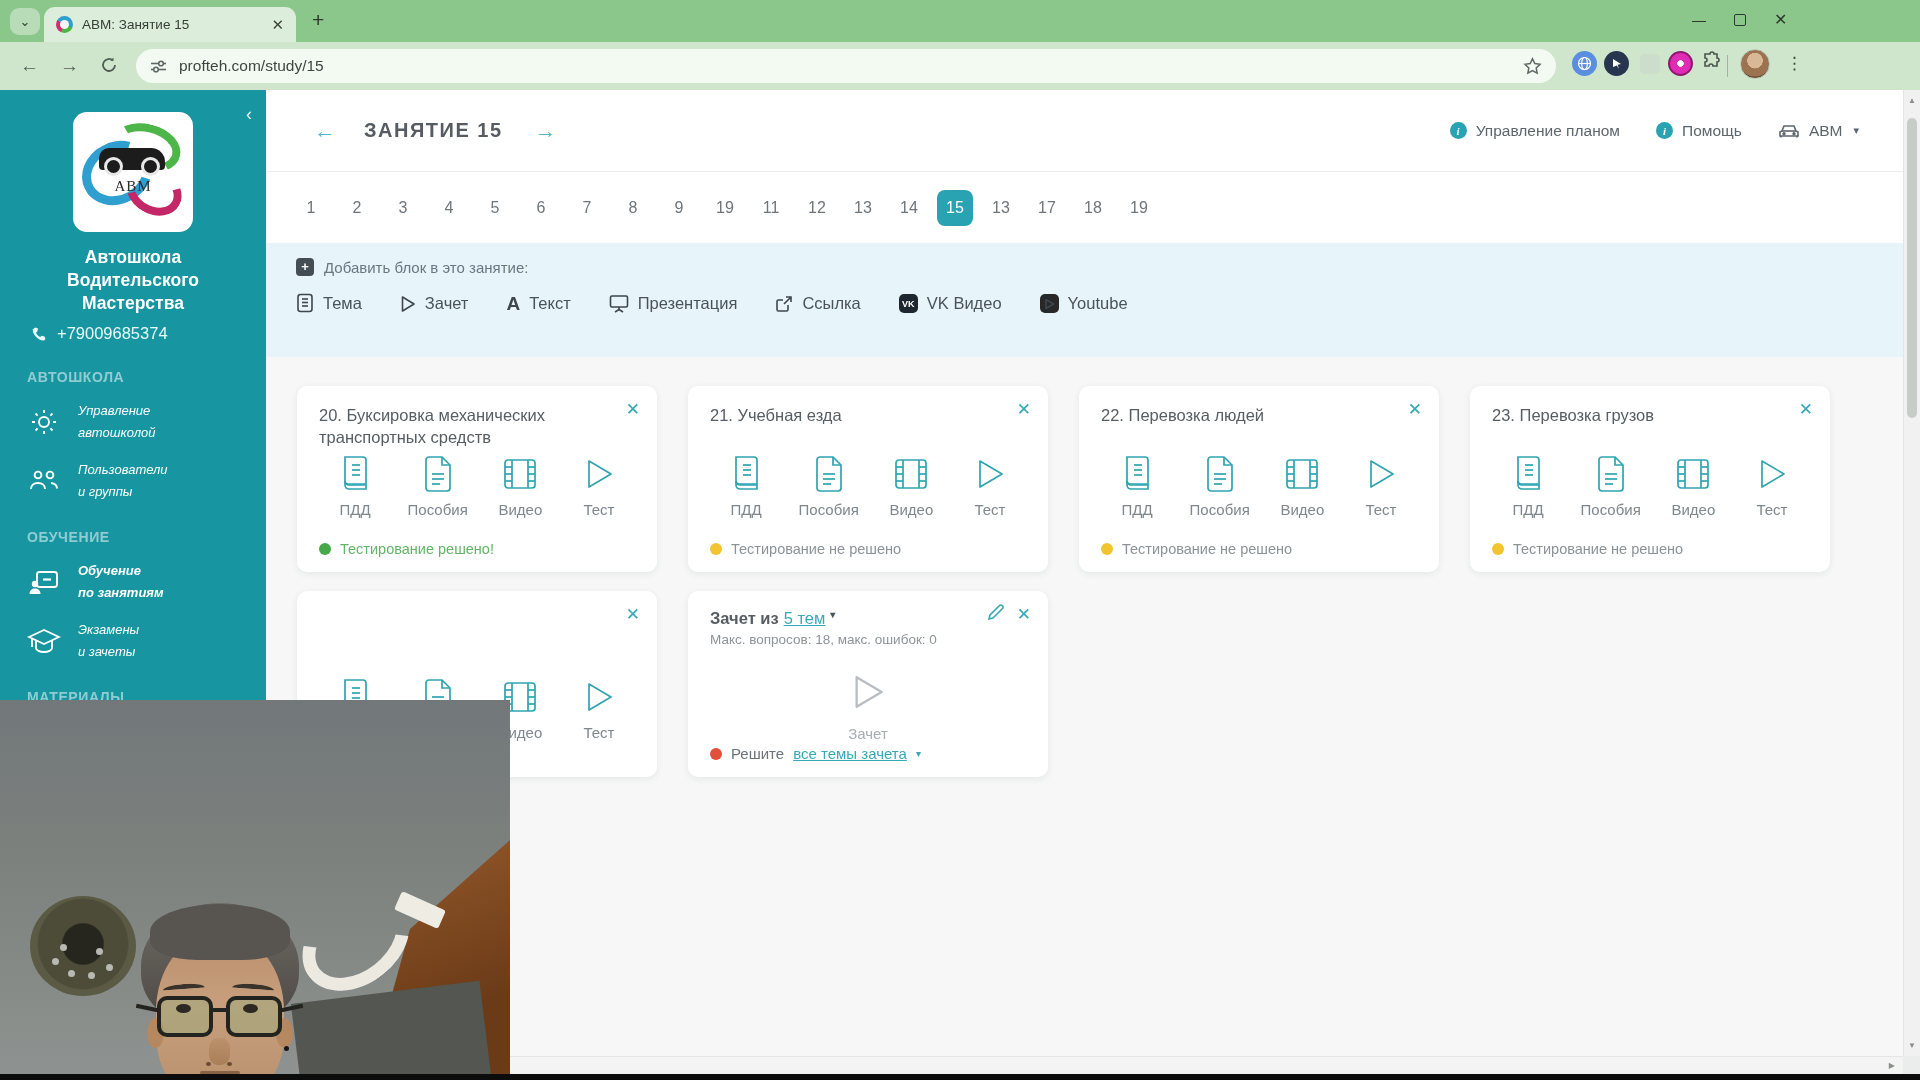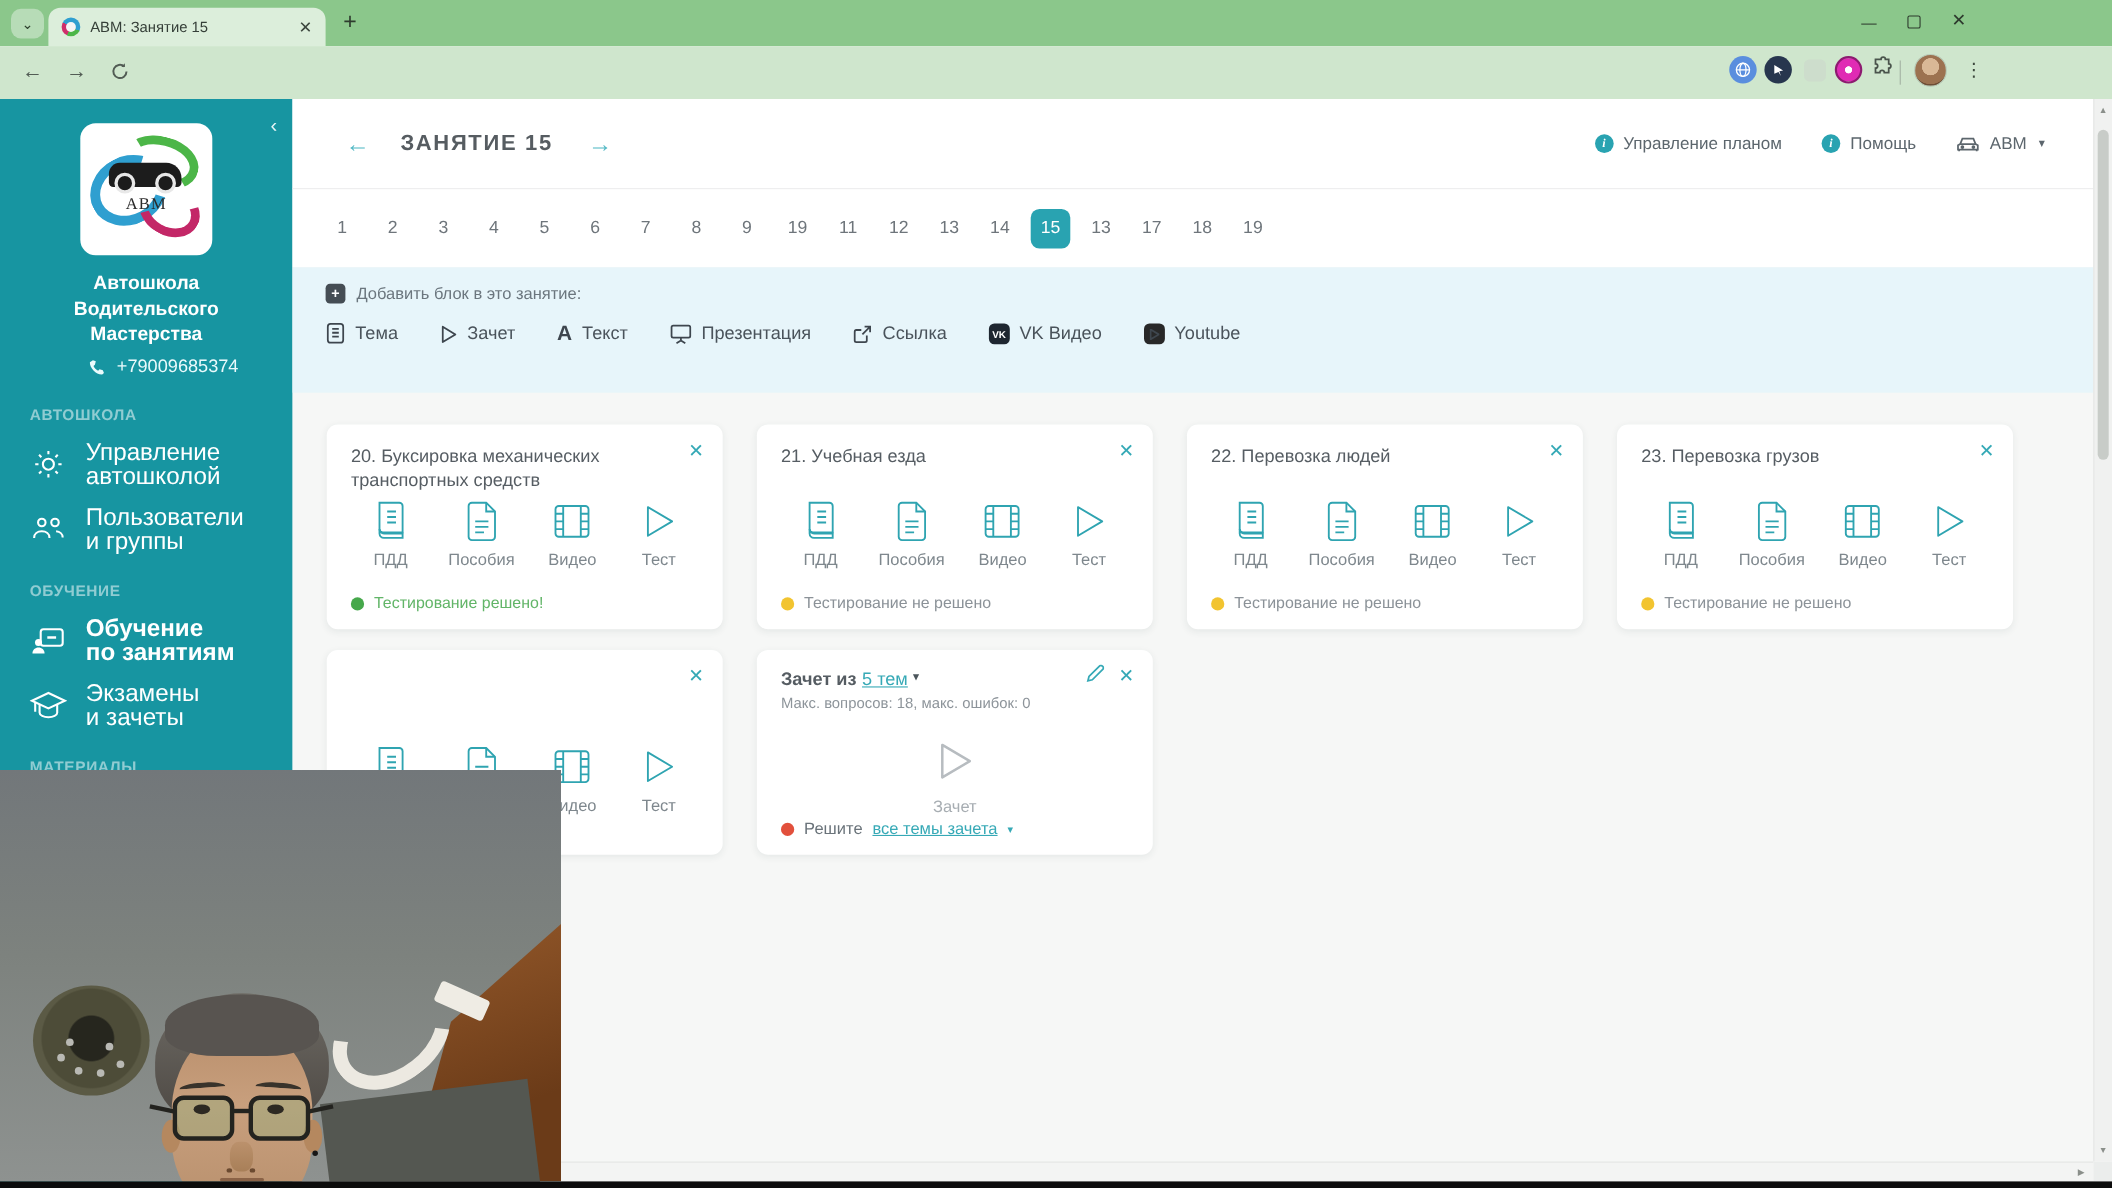--- a/index.html
+++ b/index.html
@@ -52,25 +52,25 @@
   .lg-pink { left:52px; top:56px; width:58px; height:46px; border:8px solid #c32767; transform:rotate(30deg);
     border-top-color:transparent; border-left-color:transparent; }
   .lg-car { position:absolute; left:26px; top:36px; width:66px; height:22px; background:#1c1c1c;
     border-radius:10px 14px 4px 4px; }
   .lg-car::before, .lg-car::after { content:""; position:absolute; bottom:-6px; width:13px; height:13px;
     border-radius:50%; background:#1c1c1c; border:3px solid #e8e8e8; }
   .lg-car::before { left:5px; } .lg-car::after { right:5px; }
   .lg-abm { position:absolute; left:0; right:0; top:66px; text-align:center; font-size:15px; color:#2b2b2b;
     font-family:"Liberation Serif", serif; letter-spacing:1px; }
   .school-name { margin-top:14px; text-align:center; font-size:17.5px; font-weight:700; line-height:23px; white-space:pre-line; }
-  .phone-row { margin-top:9px; display:flex; align-items:center; justify-content:center; gap:9px; font-size:16.5px; color:#eafafc;padding-left:32px; }
+  .phone-row { margin-top:9px; display:flex; align-items:center; justify-content:flex-start; gap:9px; font-size:16.5px; color:#eafafc;padding-left:32px; }
   .side-section { margin:26px 0 0 27px; font-size:14px; font-weight:700; letter-spacing:.6px; color:rgba(255,255,255,.52); }
   .nav-item { display:flex; align-items:center; gap:16px; padding-left:26px; margin-top:15px; cursor:pointer; }
   .nav-item .nicon { width:36px; flex:0 0 auto; display:flex; justify-content:center; }
-  .nav-label { font-size:22px; line-height:22px; white-space:pre-line; }
+  .nav-label { font-size:13px; line-height:22px; white-space:pre-line;font-style:italic; }
   .nav-item.active .nav-label { font-weight:700; }
 
   
   .main { position:absolute; left:266px; top:90px; width:1637px; height:990px; background:#f6f7f6; }
   .page-header { position:absolute; left:0; top:0; width:100%; height:81px; background:#fff;
     display:flex; align-items:center; padding:0 44px; }
   .hdr-arrow { color:#54b9c5; font-size:22px; padding:0 4px; }
   .lesson-title { font-size:20px; font-weight:700; letter-spacing:1.5px; color:#565c61; margin:0 28px 0 24px; }
   .hdr-right { margin-left:auto; display:flex; align-items:center; gap:36px; }
   .hdr-link { display:flex; align-items:center; gap:9px; font-size:15.5px; color:#5c666d; }
@@ -190,20 +190,32 @@
 
 <div class="toolbar">
   <div class="nav-ic tb-back">←</div>
   <div class="nav-ic tb-fwd">→</div>
   <div class="nav-ic tb-reload">
     <svg width="18" height="18" viewBox="0 0 18 18" fill="none" stroke="#525c54" stroke-width="1.8">
       <path d="M15 9a6 6 0 1 1-2-4.5"></path>
         <path d="M13.5 1.5v3.3h-3.3" fill="#525c54" stroke="none"></path>
     </svg>
   </div>
+  <div class="url-pill">
+    <svg width="17" height="17" viewBox="0 0 17 17" fill="none" stroke="#5f6865" stroke-width="1.6">
+      <line x1="1" y1="5.5" x2="16" y2="5.5"></line>
+        <circle cx="11" cy="5.5" r="2.3" fill="#f3faf2"></circle>
+      <line x1="1" y1="11.5" x2="16" y2="11.5"></line>
+        <circle cx="6" cy="11.5" r="2.3" fill="#f3faf2"></circle>
+    </svg>
+    <span class="url-text">profteh.com/study/15</span>
+    <svg width="19" height="19" viewBox="0 0 19 19" fill="none" stroke="#5f6865" stroke-width="1.5">
+      <path d="M9.5 1.8l2.3 4.8 5.2.7-3.8 3.6.9 5.2-4.6-2.5-4.6 2.5.9-5.2L2 7.3l5.2-.7z"></path>
+    </svg>
+  </div>
   <div class="ext" style="left:1572px">
     <div class="badge" style="background:#5a8ede">
       <svg width="15" height="15" viewBox="0 0 15 15" fill="none" stroke="#fff" stroke-width="1.2">
         <circle cx="7.5" cy="7.5" r="6"></circle>
           <ellipse cx="7.5" cy="7.5" rx="2.8" ry="6"></ellipse>
           <line x1="1.5" y1="7.5" x2="13.5" y2="7.5"></line>
       </svg>
     </div>
   </div>
   <div class="ext" style="left:1604px">

